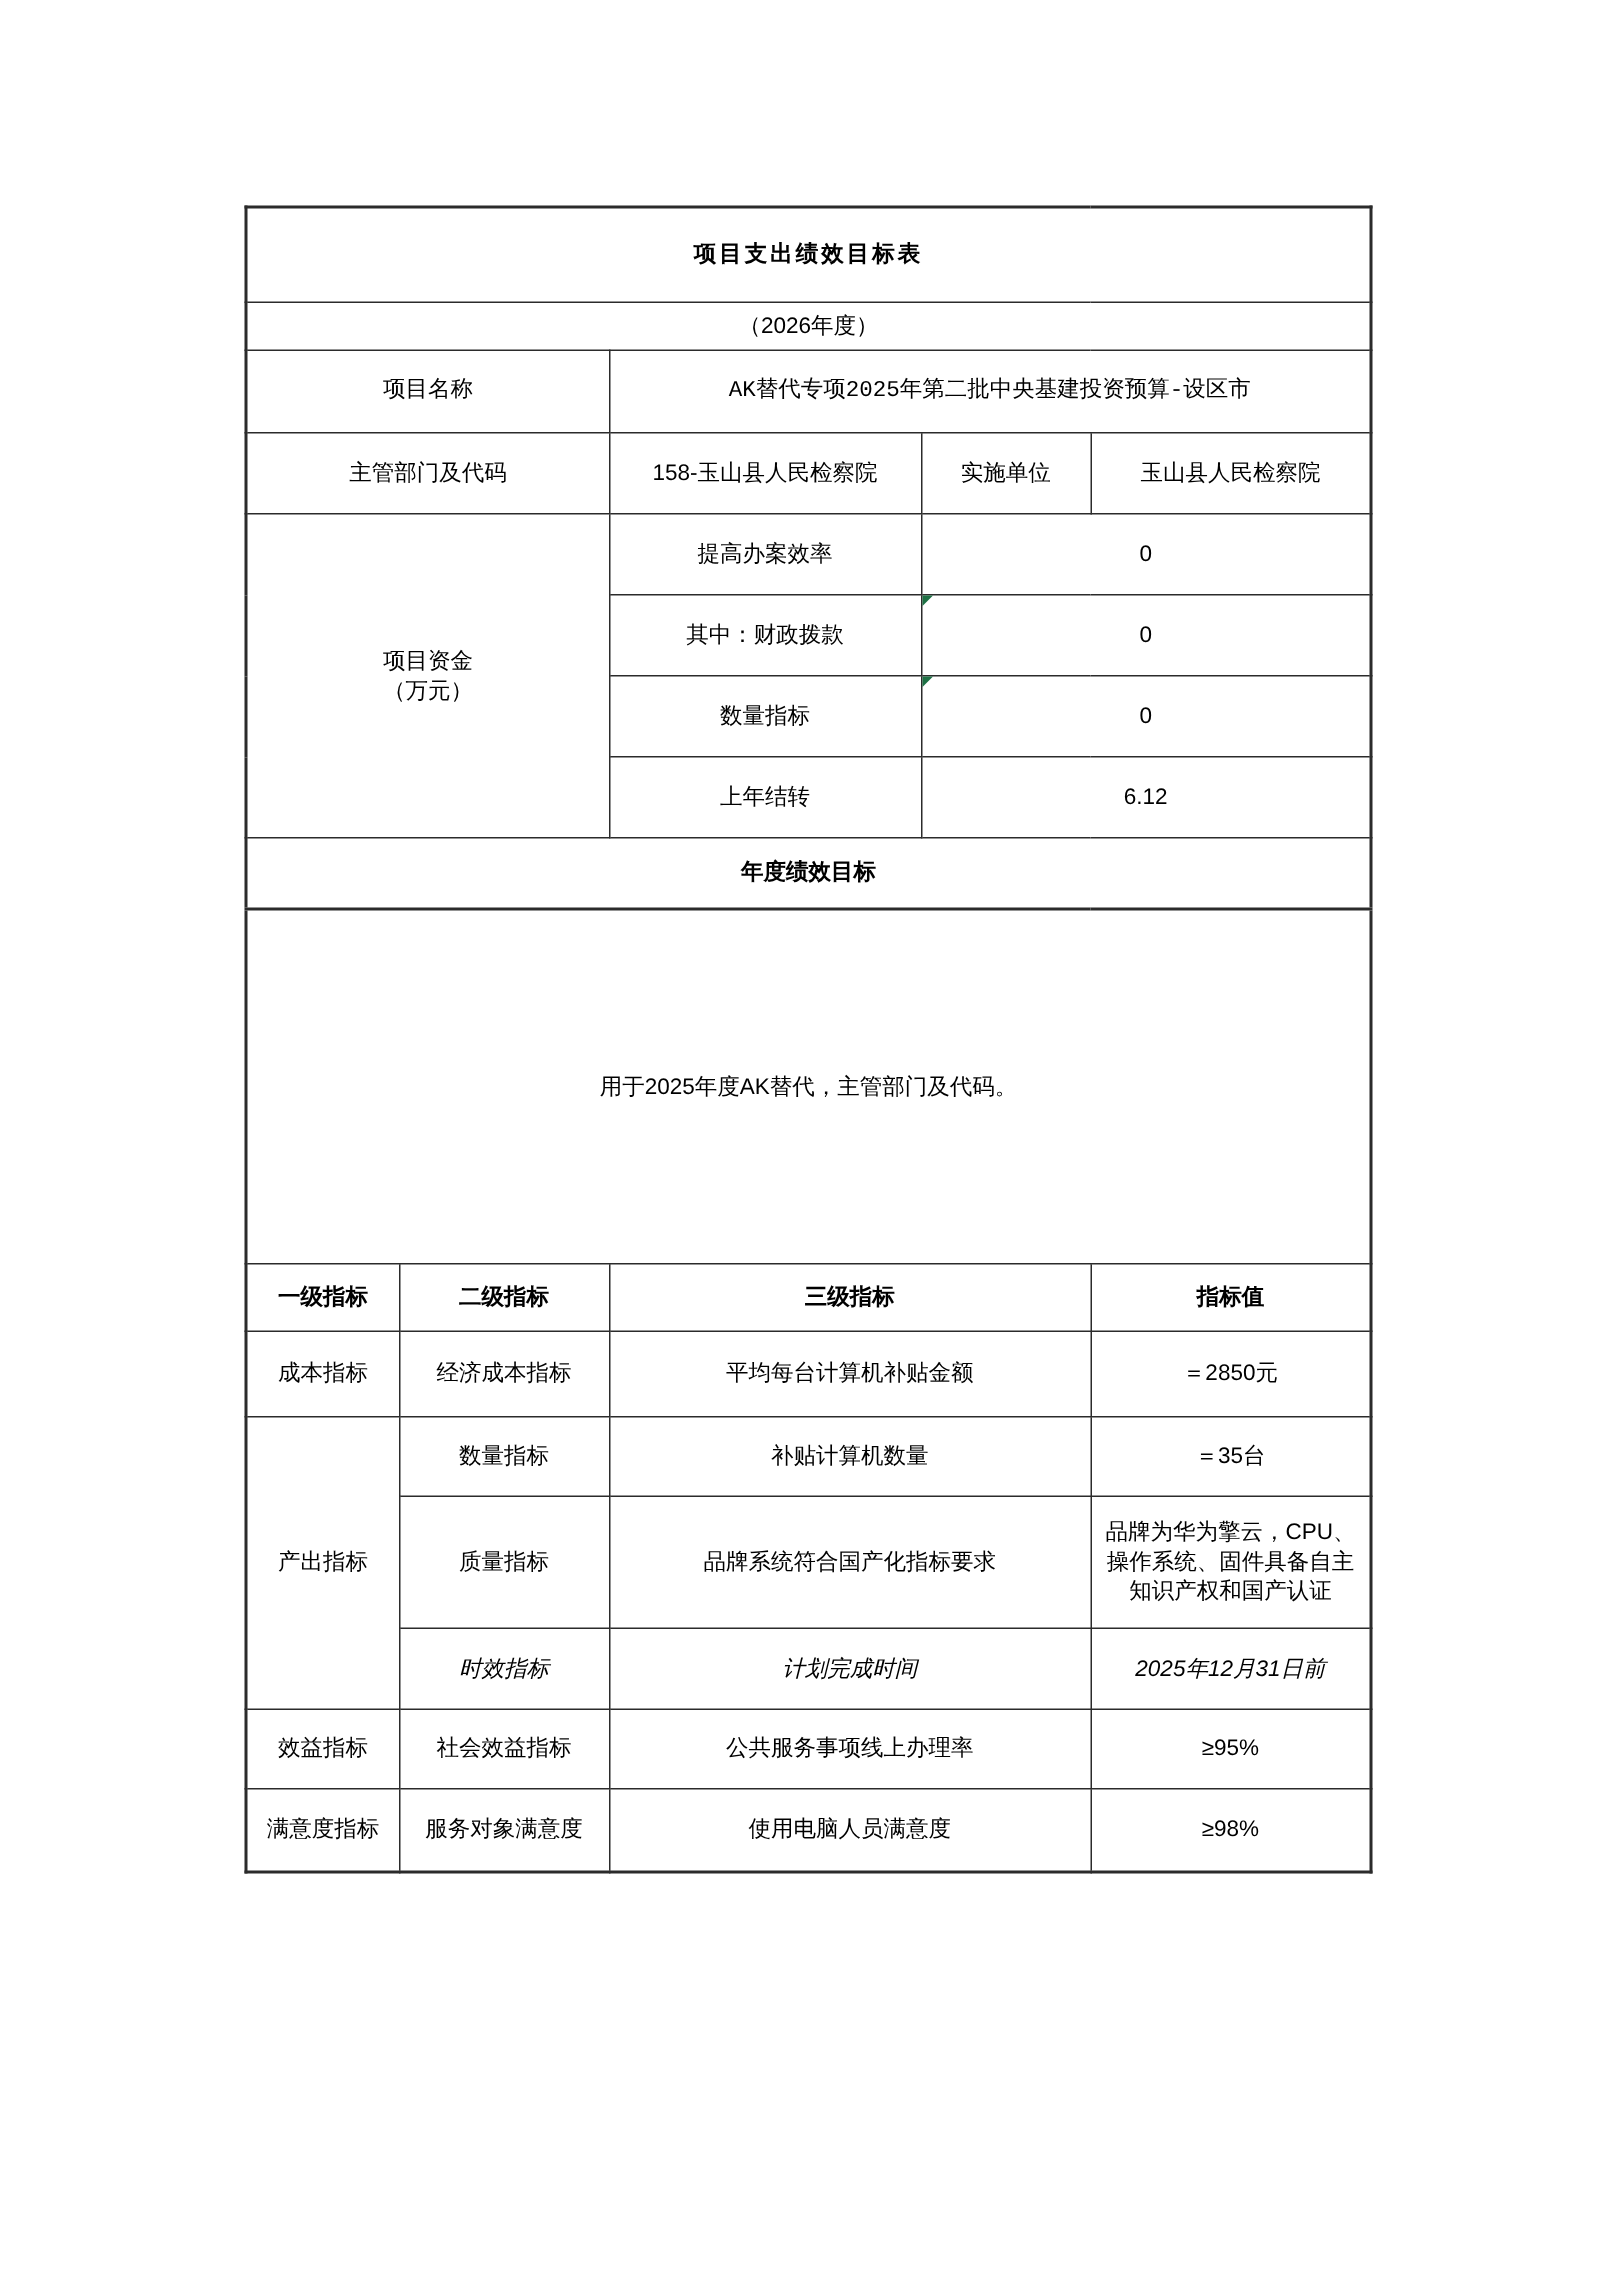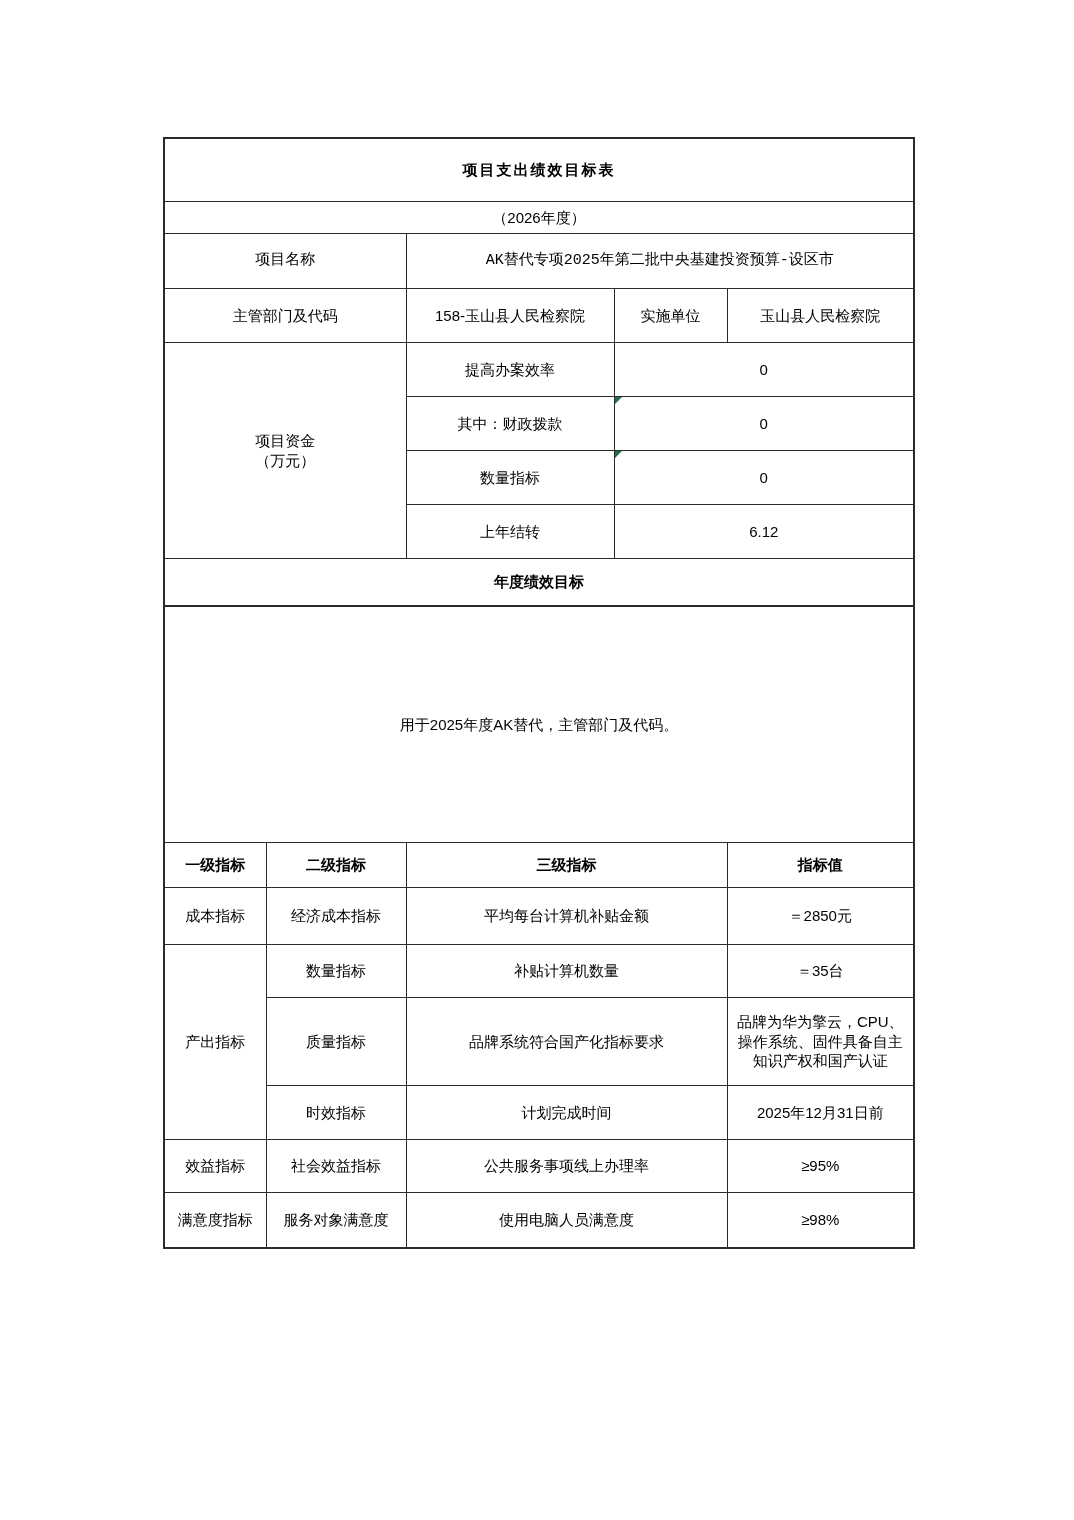--- a/index.html
+++ b/index.html
@@ -42,21 +42,21 @@
   tr.r-sub    td { height: 27px; }
   tr.r-name   td { height: 50px; font-family: Liberation Mono, monospace; }
   tr.r-dept   td { height: 49px; }
   tr.r-fund   td { height: 49px; }
   tr.r-goalhead td { height: 42px; border-bottom-width: 2px; }
   tr.r-goalbody td { height: 231px; }
   tr.r-ihead  td { height: 40px; }
   tr.r-i1 td { height: 52px; }
   tr.r-i2 td { height: 48px; }
   tr.r-i3 td { height: 83px; }
-  tr.r-i4 td { height: 49px; }
+  tr.r-i4 td { height: 49px; font-style: italic; }
   tr.r-i5 td { height: 48px; }
   tr.r-i6 td { height: 50px; }
 
   .title-cell {
     font-size: 24px;
     font-weight: bold;
     letter-spacing: 2px;
   }
   .sub-cell { font-size: 14px; }
   .bold { font-weight: bold; margin-left: 24px; }

